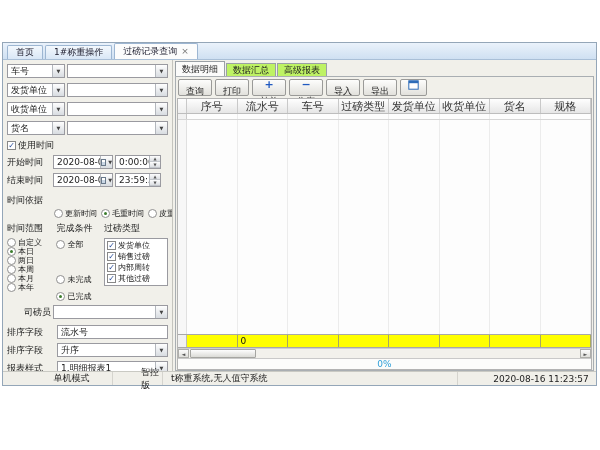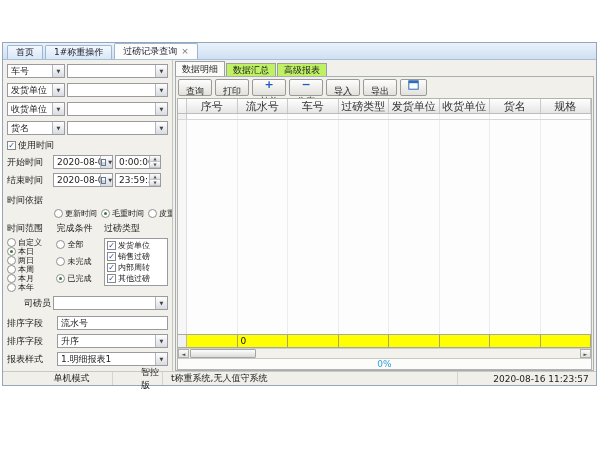--- a/index.html
+++ b/index.html
@@ -238,21 +238,21 @@
               <span class="radio"></span>
               <span>本年</span>
             </span>
         </div>
         <div class="scol" style="width:46px;">
           <span class="hd">完成条件</span>
           <span class="opt" style="margin-top:2px;">
               <span class="radio"></span>
               <span>全部</span>
             </span>
-          <span class="opt" style="margin-top:8px;">
+          <span class="opt" style="margin-top:26px;">
               <span class="radio"></span>
               <span>未完成</span>
             </span>
           <span class="opt" style="margin-top:8px;">
               <span class="radio sel"></span>
               <span>已完成</span>
             </span>
         </div>
         <div class="scol">
           <span class="hd">过磅类型</span>

